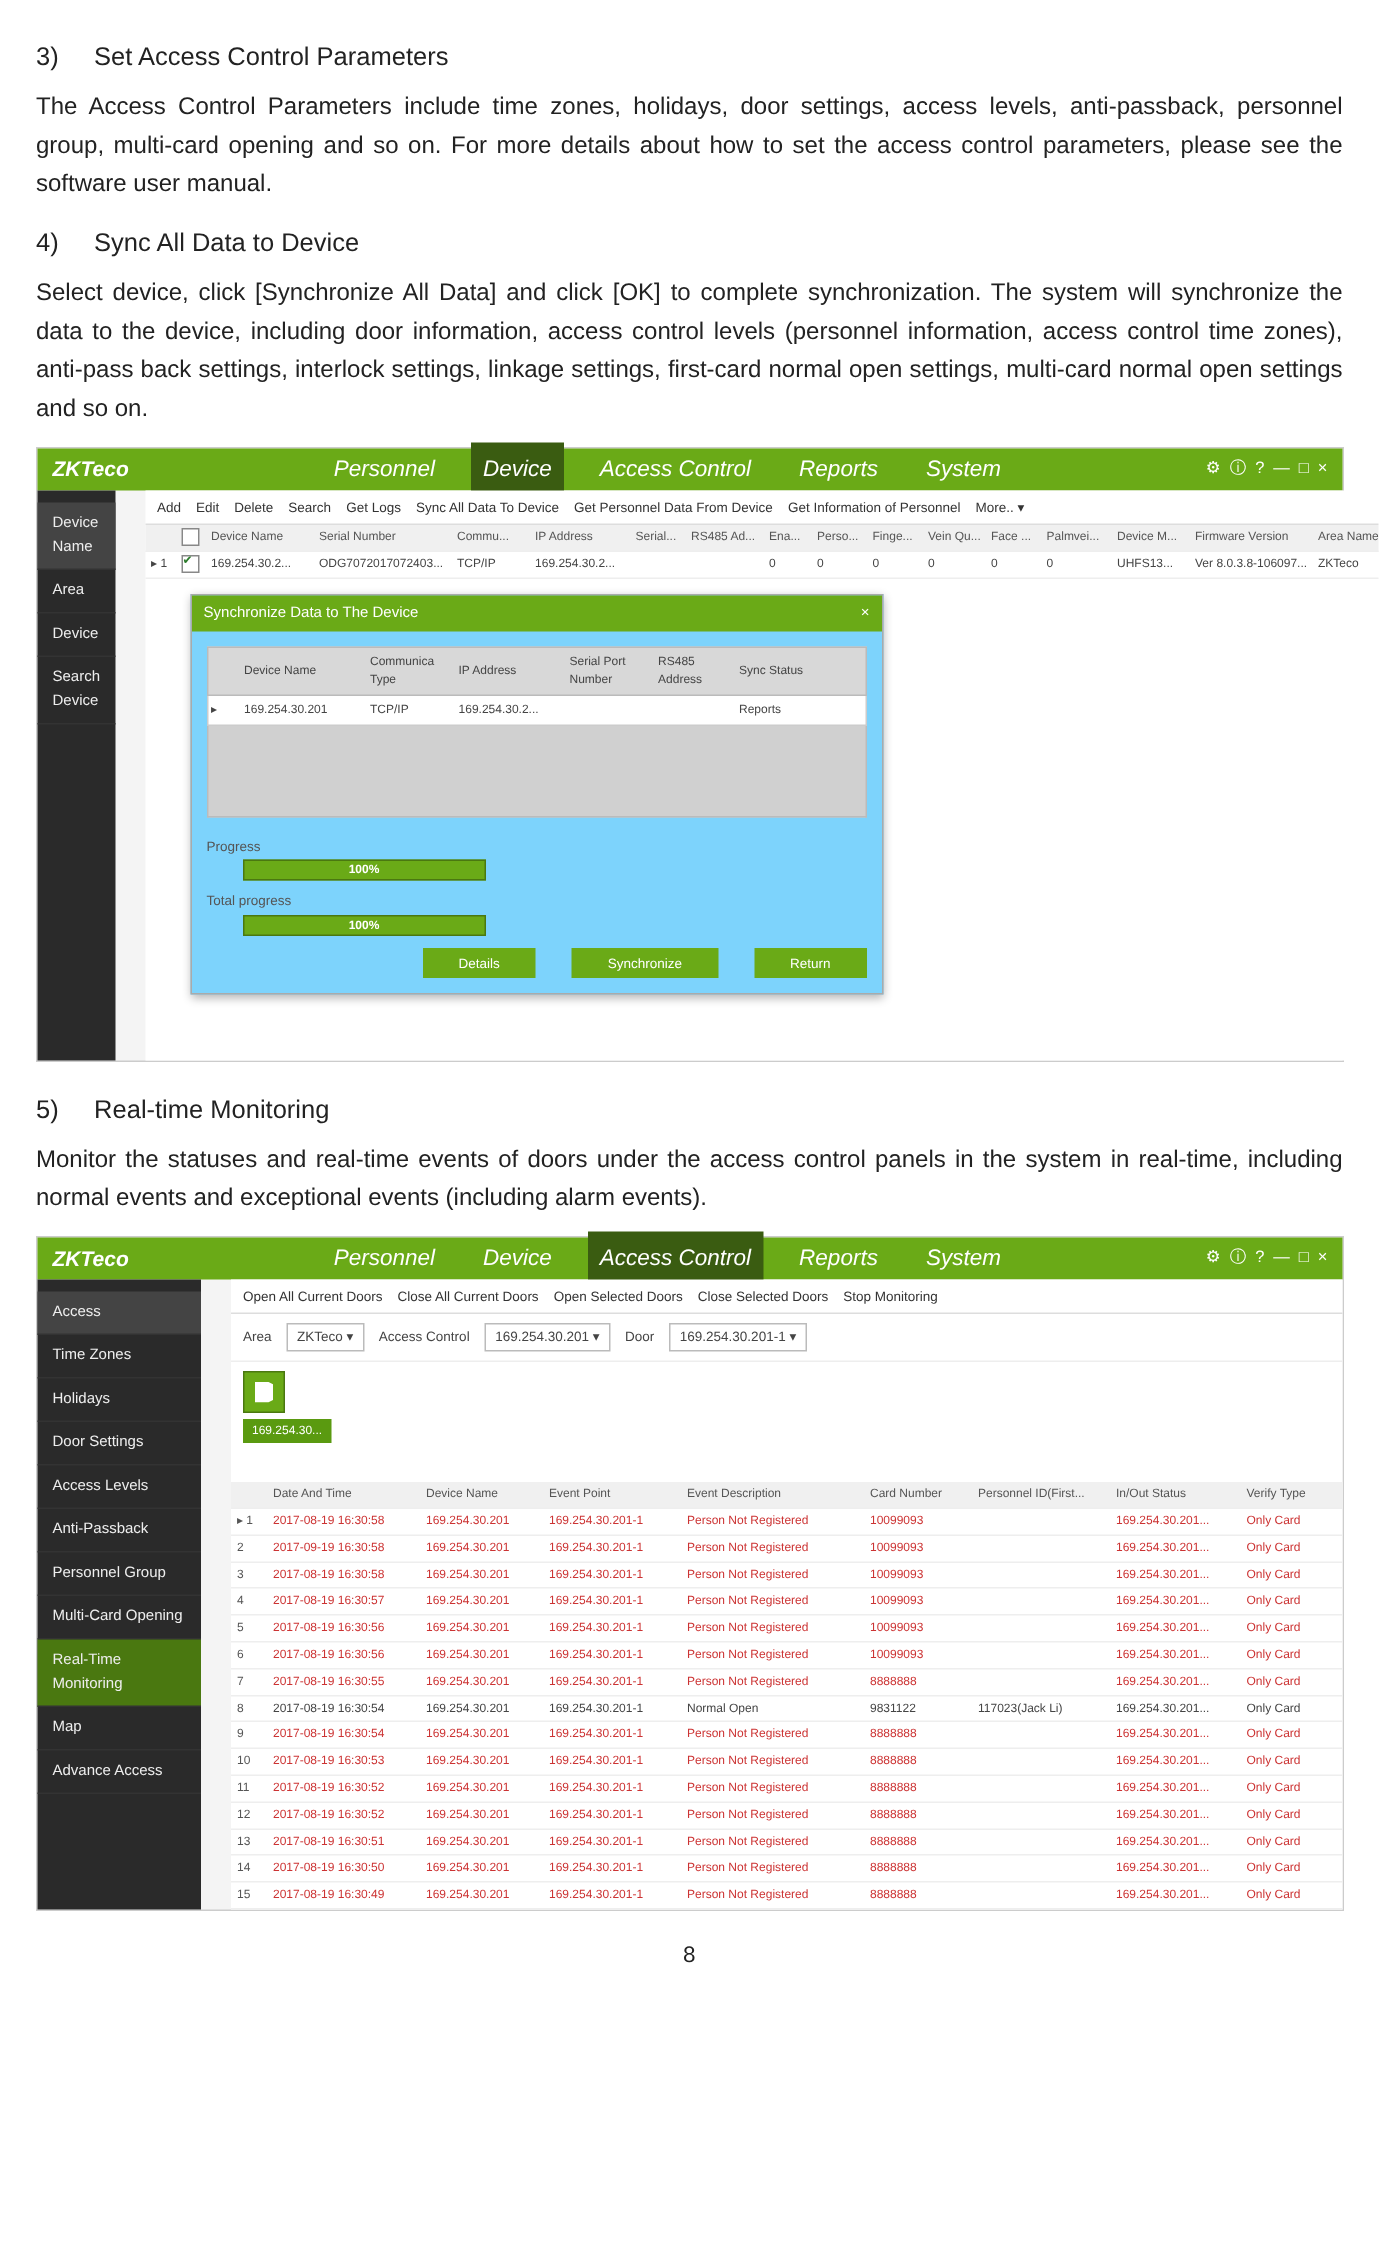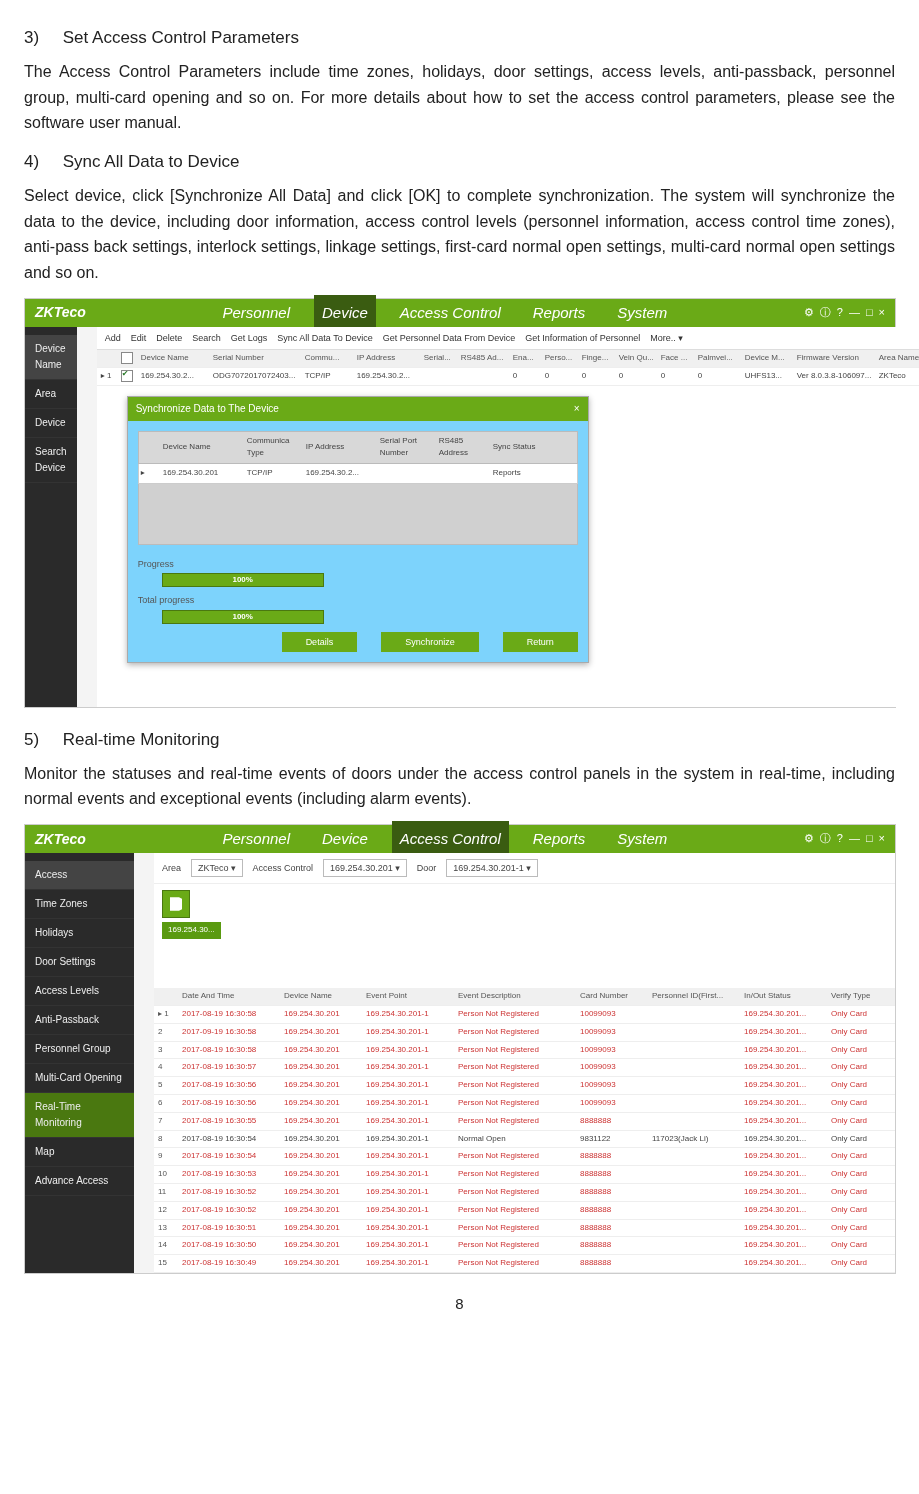--- a/index.html
+++ b/index.html
@@ -291,20 +291,27 @@
         <div class="item">Door Settings</div>
         <div class="item">Access Levels</div>
         <div class="item">Anti-Passback</div>
         <div class="item">Personnel Group</div>
         <div class="item">Multi-Card Opening</div>
         <div class="item" style="background: rgb(74, 120, 16);">Real-Time Monitoring</div>
         <div class="item">Map</div>
         <div class="item">Advance Access</div>
       </div>
     <div class="main">
+      <div class="toolbar" id="app2-tb">
+          <span>Open All Current Doors</span>
+          <span>Close All Current Doors</span>
+          <span>Open Selected Doors</span>
+          <span>Close Selected Doors</span>
+          <span>Stop Monitoring</span>
+        </div>
       <div class="filters">
         <span>Area</span>
         <span class="dd"><span>ZKTeco</span> ▾</span>
         <span>Access Control</span>
         <span class="dd"><span>169.254.30.201</span> ▾</span>
         <span>Door</span>
         <span class="dd"><span>169.254.30.201-1</span> ▾</span>
       </div>
       <div class="icon-row">
         <div class="icon-box">

